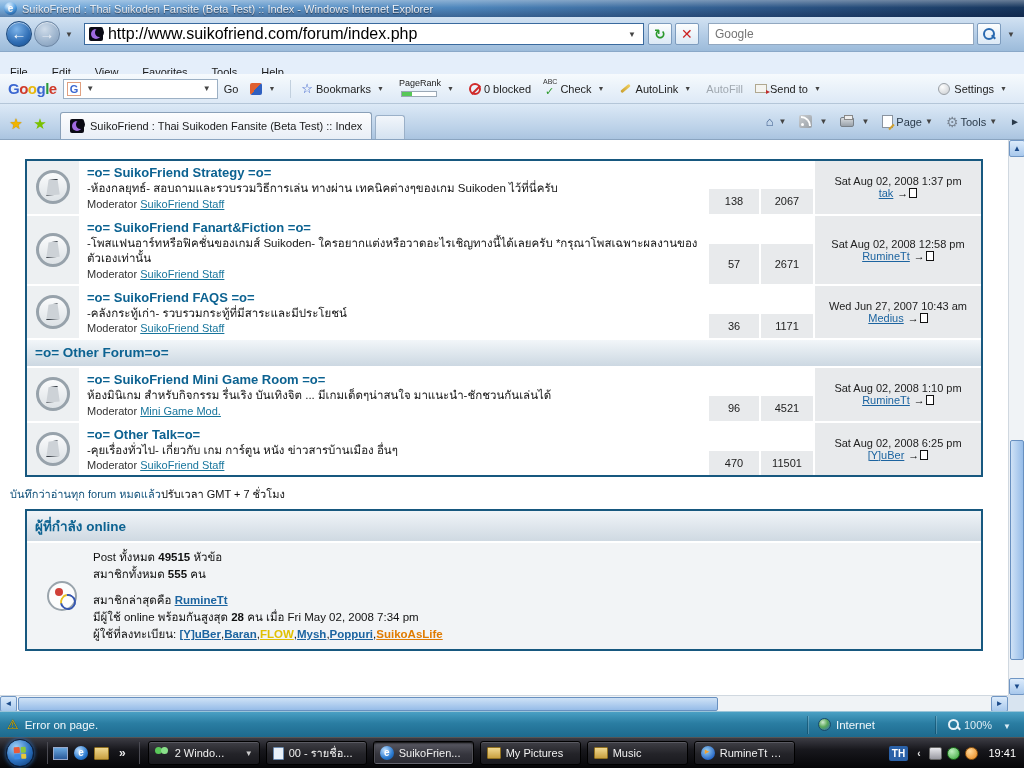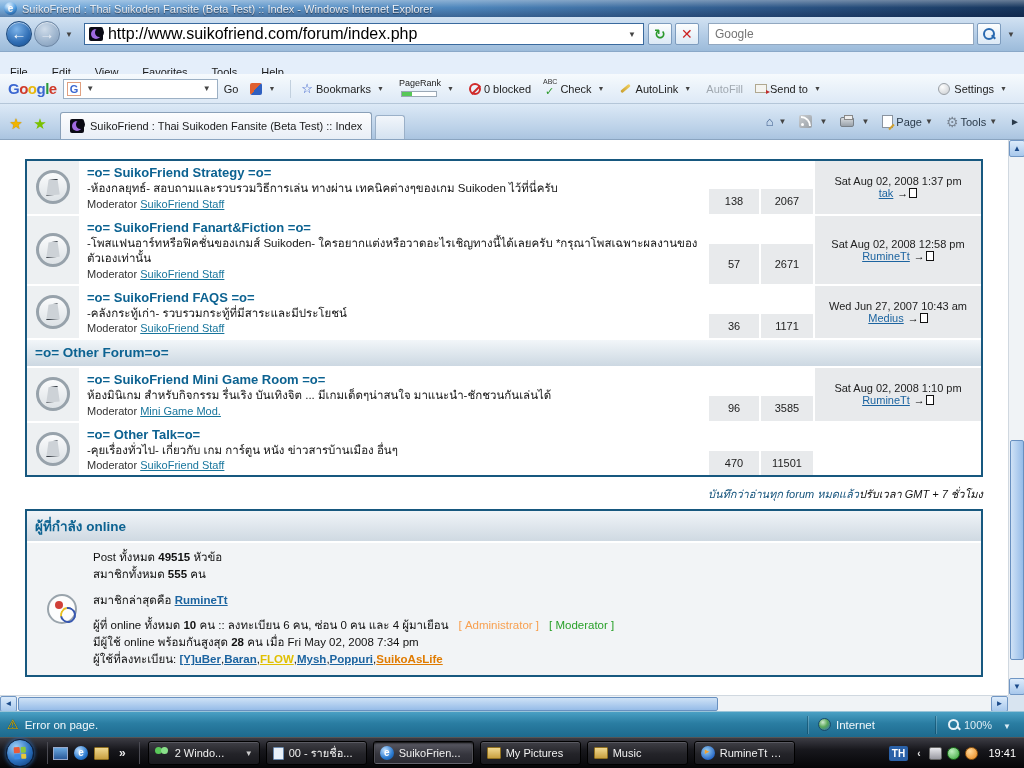--- a/index.html
+++ b/index.html
@@ -117,21 +117,21 @@
   .ulink { color:#1c64a0; text-decoration:underline; }
   .ldate { white-space:nowrap; }
   .folder-circ { width:34px; height:34px; border-radius:50%; border:3px solid #97a2ab;
     background:linear-gradient(180deg,#fafbfc,#dde2e6); display:flex; align-items:center; justify-content:center; }
   .folder-shape { width:16px; height:17px; background:#cdd2d7; border:1.5px solid #3a4048; clip-path:polygon(22% 8%,78% 0%,92% 92%,8% 100%); }
   .sectionrow { display:block; background:linear-gradient(180deg,#f2f6f9 0%,#ccd8e2 100%); border-bottom:2px solid #fff; padding:5px 8px 6px 8px; position:relative; }
   .sectionrow .stext { color:#0c6291; font-weight:bold; font-size:13.5px; }
   .gopage { display:inline-block; width:8px; height:10px; background:#fff; border:1px solid #111; vertical-align:-1px; margin-left:1px; }
   .goarrow { color:#000; font-weight:bold; margin-left:4px; }
 
-  .subrow { margin:8px 25px 0 32px; display:flex; justify-content:flex-end;font-style:italic; }
+  .subrow { margin:8px 25px 0 10px; display:flex; justify-content:flex-start; }
   .markread { color:#14537c; font-size:11px; }
   .gmt { color:#111; font-size:11px; }
 
   .onlinebox { margin:6px 25px 0 25px; border:2px solid #17587f; background:#f2f4f6; }
   .oheader { background:linear-gradient(180deg,#f0f4f8,#cfd9e2); padding:4px 8px; border-bottom:2px solid #fff; }
   .oheader span { color:#0c6291; font-weight:bold; font-size:13.5px; }
   .obody { display:grid; grid-template-columns:62px 1fr; padding:6px 4px; }
   .oicon-cell { display:flex; align-items:center; justify-content:center; }
   .who-ico { width:30px; height:30px; border-radius:50%; border:2px solid #9aa4ac; background:#fdfdfd; position:relative; }
   .who-ico::before { content:''; position:absolute; left:6px; top:5px; width:8px; height:8px; border-radius:50%; background:#d04038; }
@@ -420,59 +420,62 @@
               <div class="folder-circ">
                 <div class="folder-shape"></div>
               </div>
             </div>
           <div class="cell cdesc">
             <div class="ftitle">=o= SuikoFriend Mini Game Room =o=</div>
             <div class="fdesc">ห้องมินิเกม สำหรับกิจกรรม รื่นเริง บันเทิงจิต ... มีเกมเด็ดๆน่าสนใจ มาแนะนำ-ชักชวนกันเล่นได้</div>
             <div class="fmod"><span>Moderator</span> <a class="modlink">Mini Game Mod.</a></div>
           </div>
           <div class="cell cnum">96</div>
-          <div class="cell cnum">3585</div>
+          <div class="cell cnum">4521</div>
           <div class="cell clast">
             <div class="ldate">Sat Aug 02, 2008 1:10 pm</div>
             <div><a class="ulink">RumineTt</a><span class="goarrow">→</span><span class="gopage"></span></div>
           </div>
         </div>
 
         <div class="frow" style="border-bottom:none;">
           <div class="cell cicon">
               <div class="folder-circ">
                 <div class="folder-shape"></div>
               </div>
             </div>
           <div class="cell cdesc">
             <div class="ftitle">=o= Other Talk=o=</div>
             <div class="fdesc">-คุยเรื่องทั่วไป- เกี่ยวกับ เกม การ์ตูน หนัง ข่าวสารบ้านเมือง อื่นๆ</div>
             <div class="fmod"><span>Moderator</span> <a class="modlink">SuikoFriend Staff</a></div>
           </div>
           <div class="cell cnum">470</div>
           <div class="cell cnum">11501</div>
+          <div class="cell clast">
+            <div class="ldate">Sat Aug 02, 2008 6:25 pm</div>
+            <div><a class="ulink">[Y]uBer</a><span class="goarrow">→</span><span class="gopage"></span></div>
+          </div>
         </div>
       </div>
 
       <div class="subrow">
         <a class="markread">บันทึกว่าอ่านทุก forum หมดแล้ว</a>
         <span class="gmt">ปรับเวลา GMT + 7 ชั่วโมง</span>
       </div>
 
       <div class="onlinebox">
         <div class="oheader"><span>ผู้ที่กำลัง online</span></div>
         <div class="obody">
           <div class="oicon-cell">
               <div class="who-ico"></div>
             </div>
           <div>
             <div class="oline"><span>Post ทั้งหมด</span> <span class="b">49515</span> <span>หัวข้อ</span></div>
             <div class="oline"><span>สมาชิกทั้งหมด</span> <span class="b">555</span> <span>คน</span></div>
             <div class="oline" style="margin-top:8px;"><span>สมาชิกล่าสุดคือ</span> <a class="blink">RumineTt</a></div>
-            <div class="oline" style="margin-top:8px;"><span>ผู้ที่ online ทั้งหมด</span> <span class="b">10</span> <span>คน :: ลงทะเบียน 6 คน, ซ่อน 0 คน และ 4 ผู้มาเยือน</span><span class="admtag">[ Administrator ]</span><span class="modtag">[ Moderator ]</span></div>
             <div class="oline"><span>มีผู้ใช้ online พร้อมกันสูงสุด</span> <span class="b">28</span> <span>คน เมื่อ Fri May 02, 2008 7:34 pm</span></div>
             <div class="oline userlist"><span>ผู้ใช้ที่ลงทะเบียน:</span>
               <a class="u-link">[Y]uBer</a><a class="u-link">Baran</a><a class="u-yellow">FLOW</a><a class="u-link">Mysh</a><a class="u-link">Poppuri</a><a class="u-orange">SuikoAsLife</a>
             </div>
           </div>
         </div>
       </div>
 
 
     </div>

